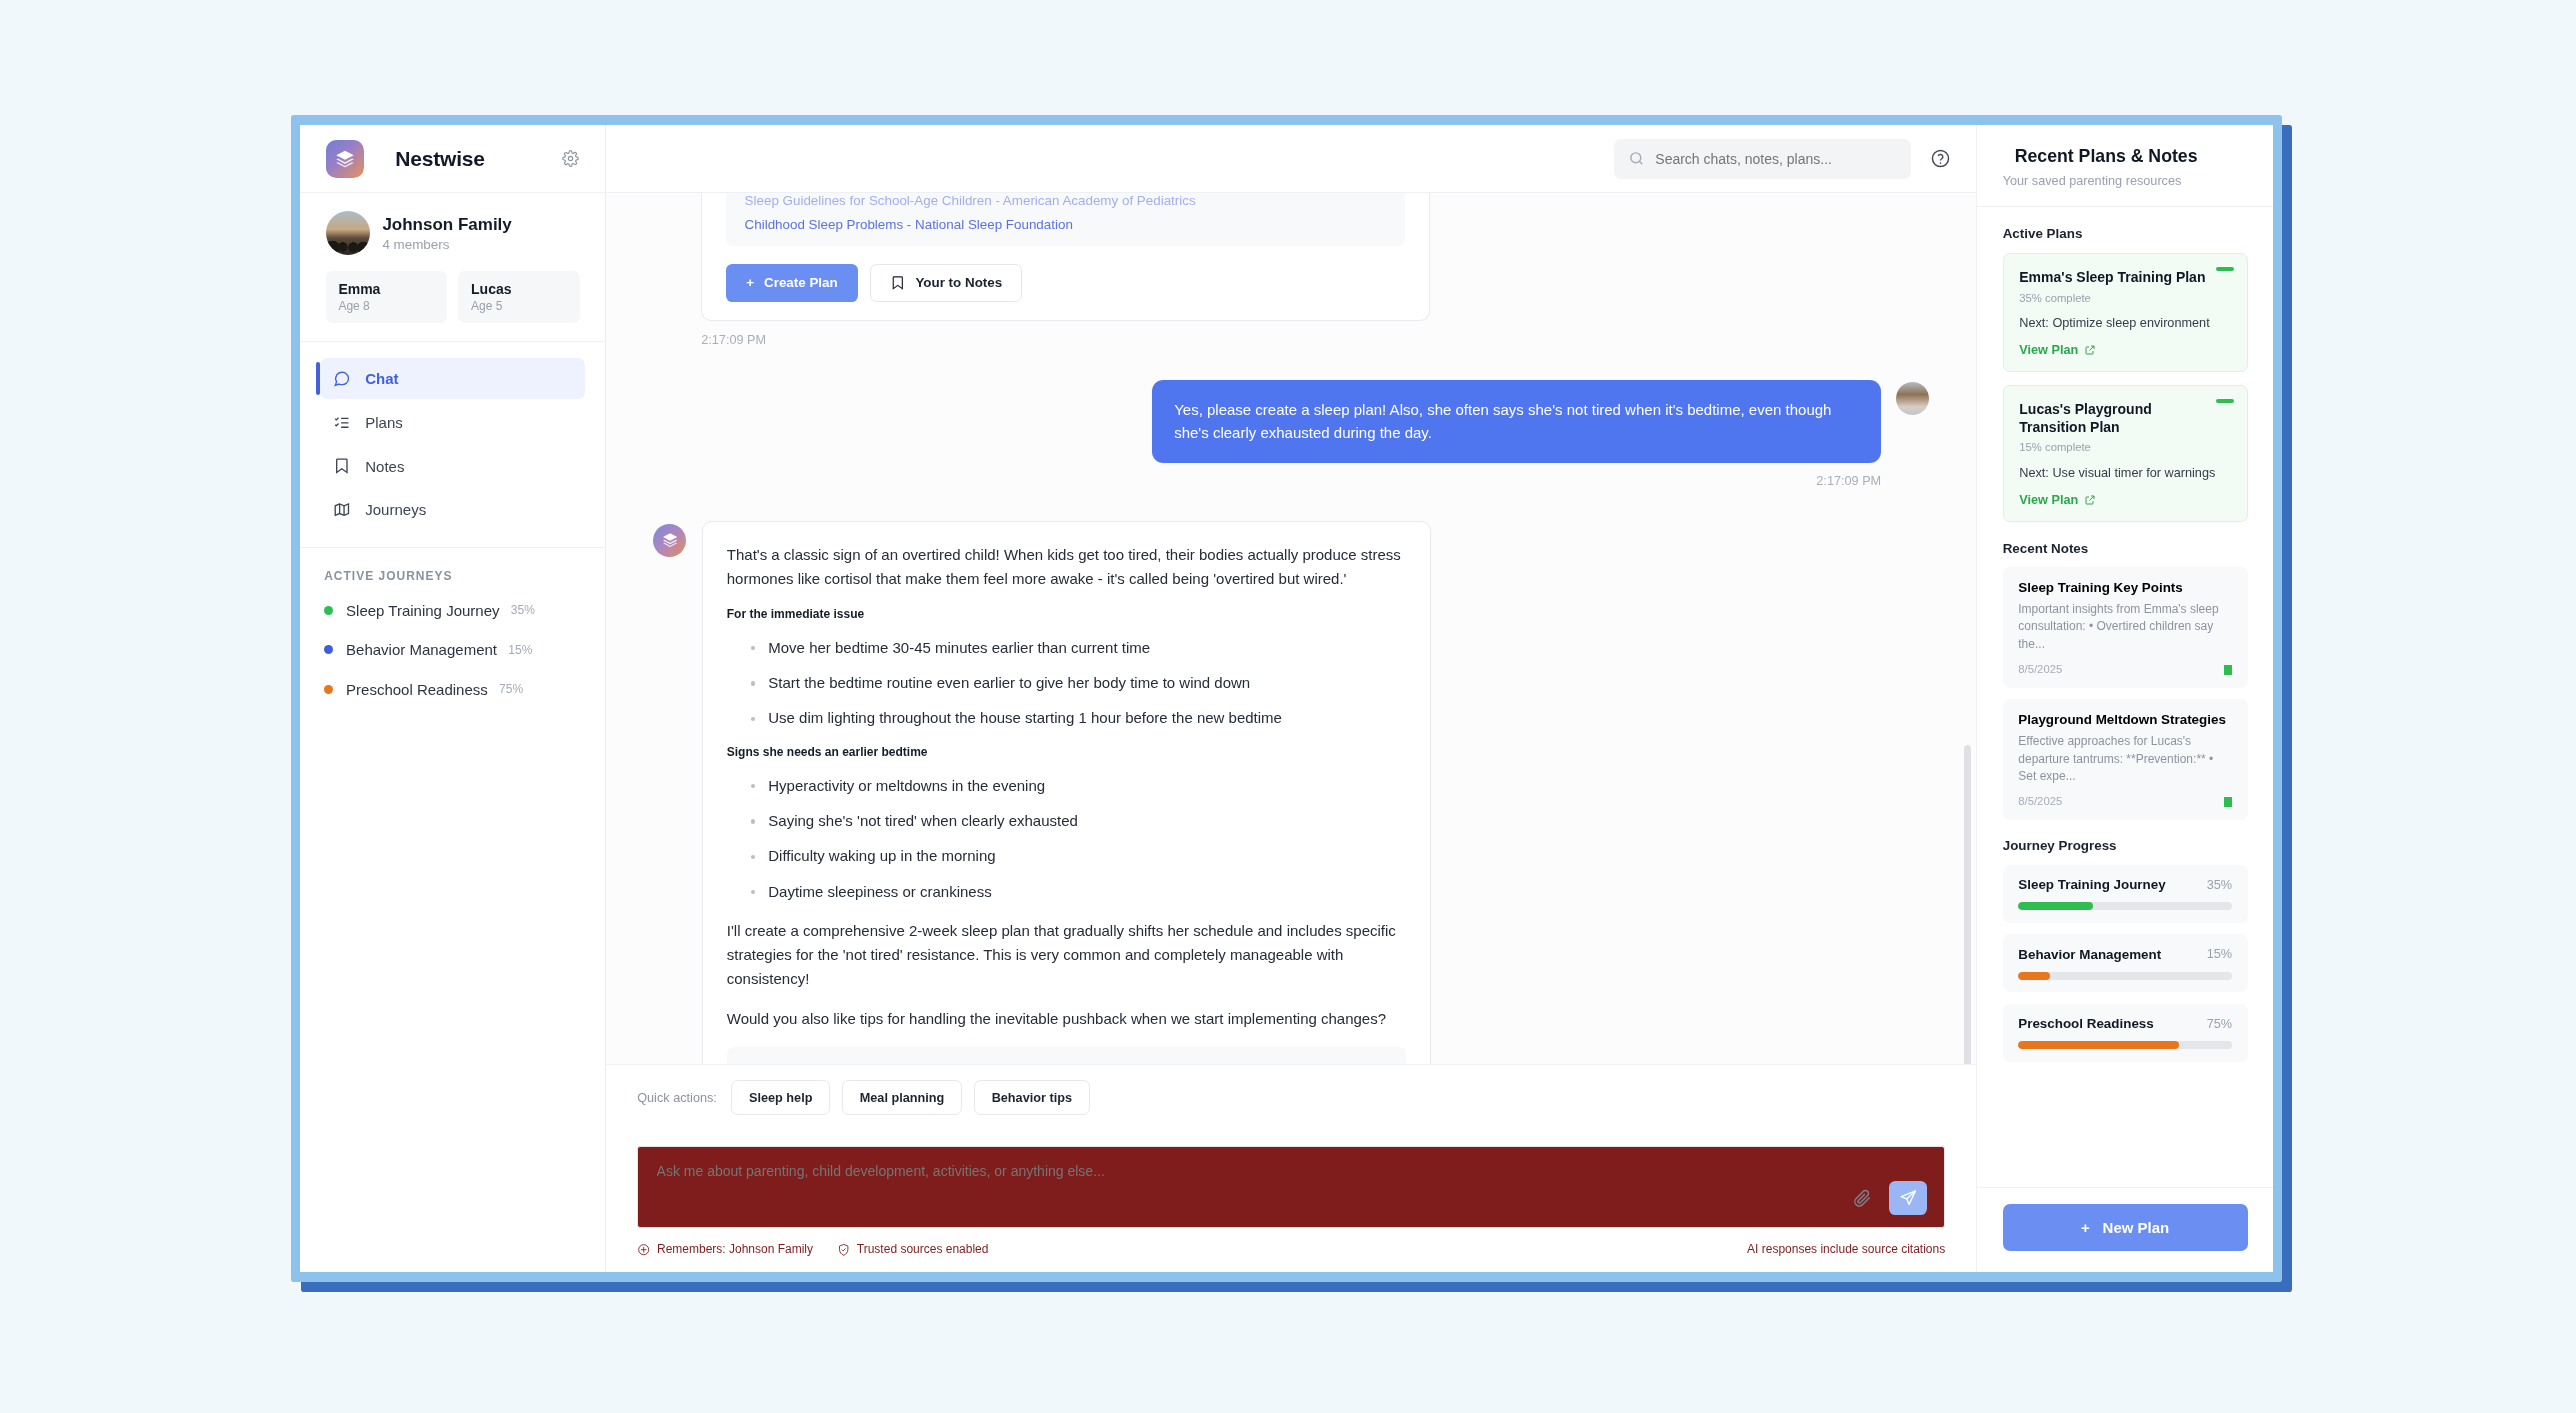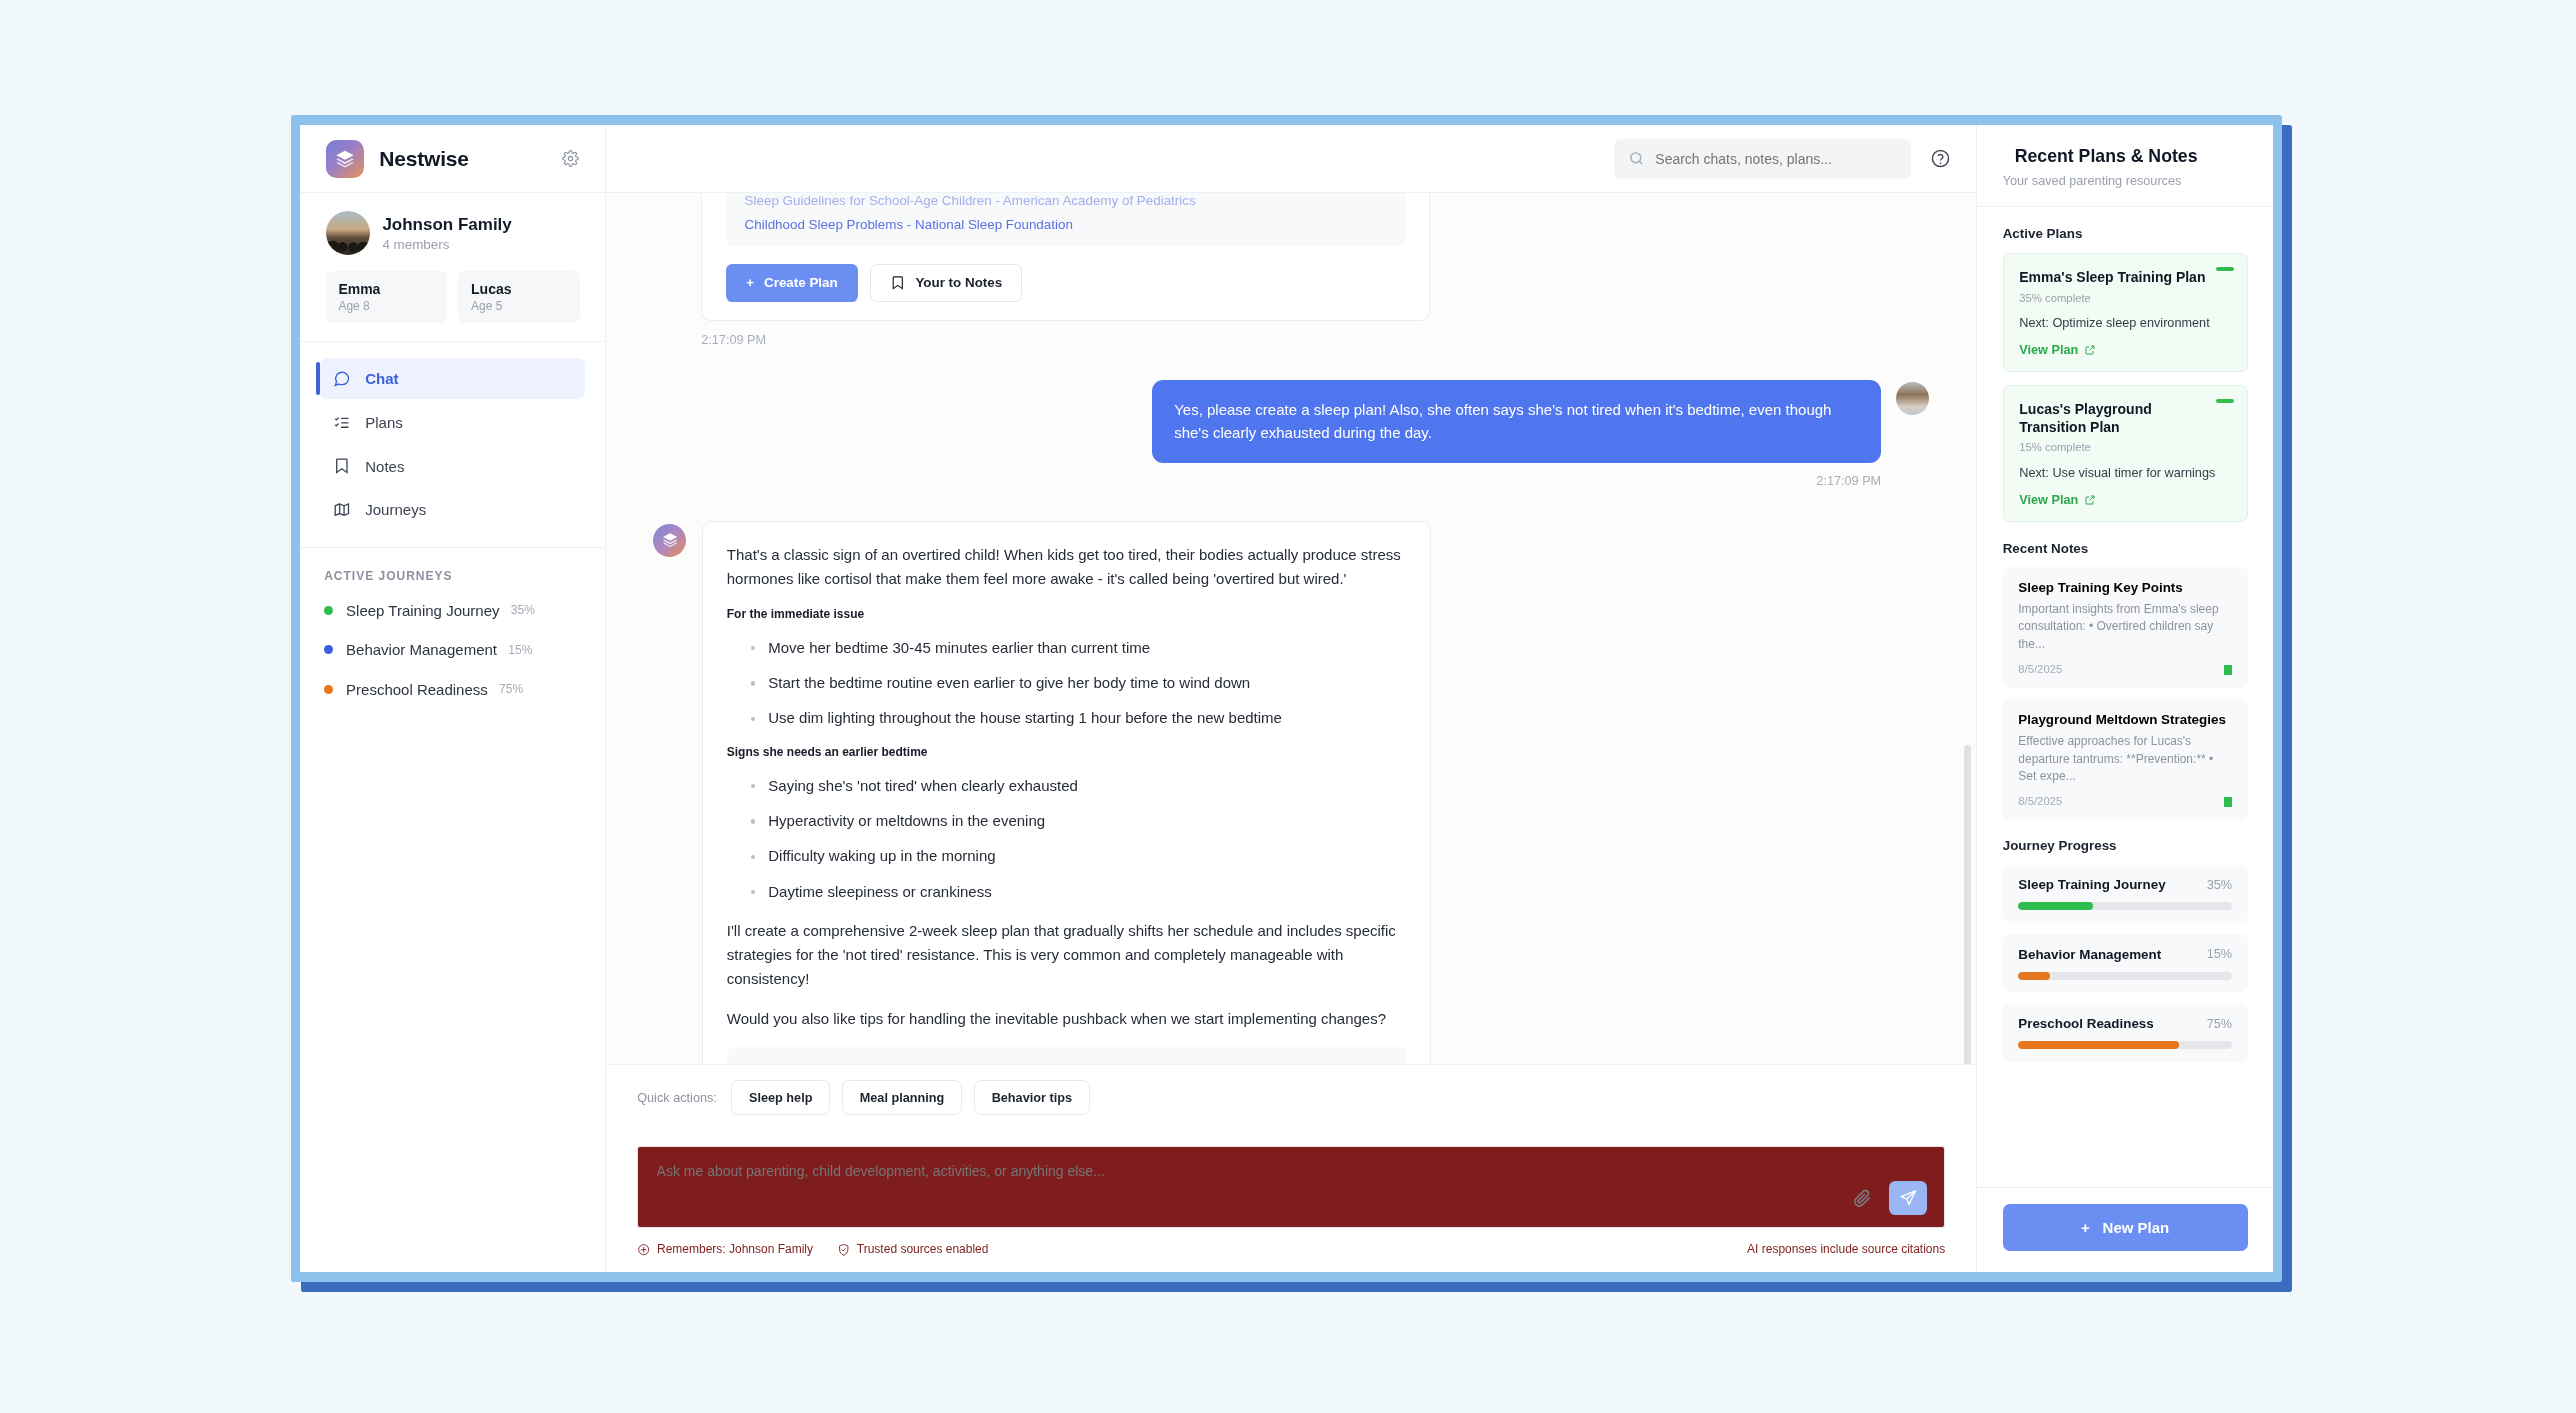--- a/index.html
+++ b/index.html
@@ -37,20 +37,21 @@
     display: flex;
     flex-direction: column;
     flex: 0 0 306px;
   }
   .brand-row {
     height: 68px;
     display: flex;
     align-items: center;
     padding: 0 25.5px;
     border-bottom: 0.7px solid #eef0f3;
+    gap: 16px;
   }
   .brand-logo {
     width: 38px; height: 38px;
     border-radius: 10.6px;
     background: linear-gradient(135deg, #6f7fd6 0%, #9b7fc4 45%, #e89257 100%);
     display: flex; align-items: center; justify-content: center;
     flex: 0 0 38px;
   }
   .brand-logo svg { width: 20px; height: 20px; }
   .brand-name {
@@ -579,22 +580,22 @@
           <div class="bubble-ai">
             <div class="p">That's a classic sign of an overtired child! When kids get too tired, their bodies actually produce stress hormones like cortisol that make them feel more awake - it's called being 'overtired but wired.'</div>
             <div class="h">For the immediate issue</div>
             <ul class="ul">
               <li>Move her bedtime 30-45 minutes earlier than current time</li>
               <li>Start the bedtime routine even earlier to give her body time to wind down</li>
               <li>Use dim lighting throughout the house starting 1 hour before the new bedtime</li>
             </ul>
             <div class="h">Signs she needs an earlier bedtime</div>
             <ul class="ul">
+              <li>Hyperactivity or meltdowns in the evening</li>
               <li>Saying she's 'not tired' when clearly exhausted</li>
-              <li>Hyperactivity or meltdowns in the evening</li>
               <li>Difficulty waking up in the morning</li>
               <li>Daytime sleepiness or crankiness</li>
             </ul>
             <div class="p">I'll create a comprehensive 2-week sleep plan that gradually shifts her schedule and includes specific strategies for the 'not tired' resistance. This is very common and completely manageable with consistency!</div>
             <div class="p">Would you also like tips for handling the inevitable pushback when we start implementing changes?</div>
 
             <div class="sources-box">
               <div class="sources-label">Sources:</div>
 
             </div>

